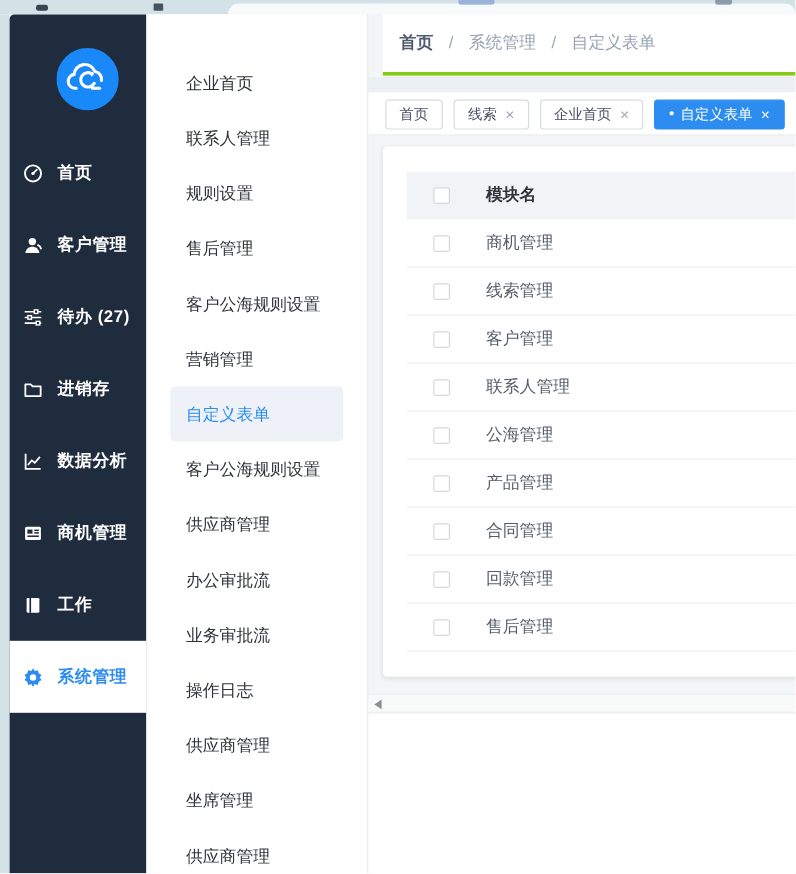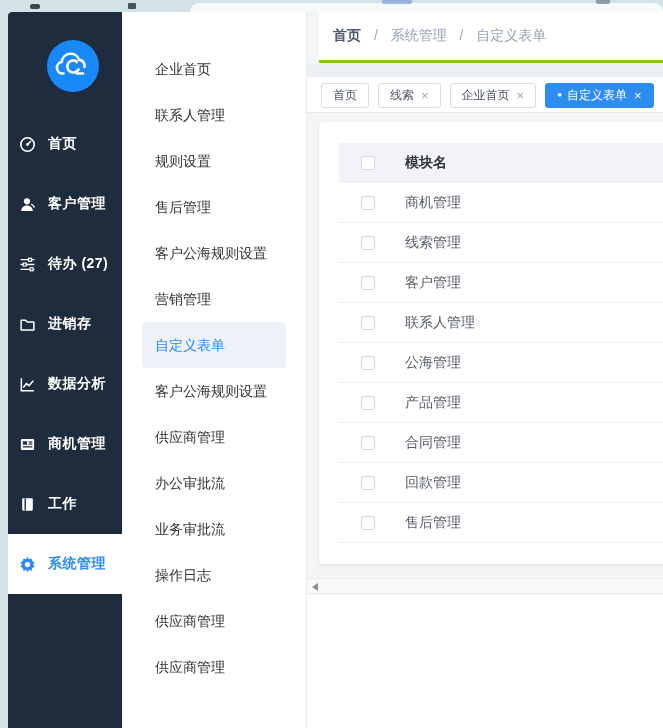--- a/index.html
+++ b/index.html
@@ -178,20 +178,21 @@
       <div class="sub-item">售后管理</div>
       <div class="sub-item">客户公海规则设置</div>
       <div class="sub-item">营销管理</div>
       <div class="sub-item active">自定义表单</div>
       <div class="sub-item">客户公海规则设置</div>
       <div class="sub-item">供应商管理</div>
       <div class="sub-item">办公审批流</div>
       <div class="sub-item">业务审批流</div>
       <div class="sub-item">操作日志</div>
       <div class="sub-item">供应商管理</div>
+      <div class="sub-item">坐席管理</div>
       <div class="sub-item">供应商管理</div>
     </div>
   </div>
 
   <div class="main">
 
     <div class="header">
       <div class="crumb">
         <span class="c-cur">首页</span>
         <span class="c-sep">/</span>

